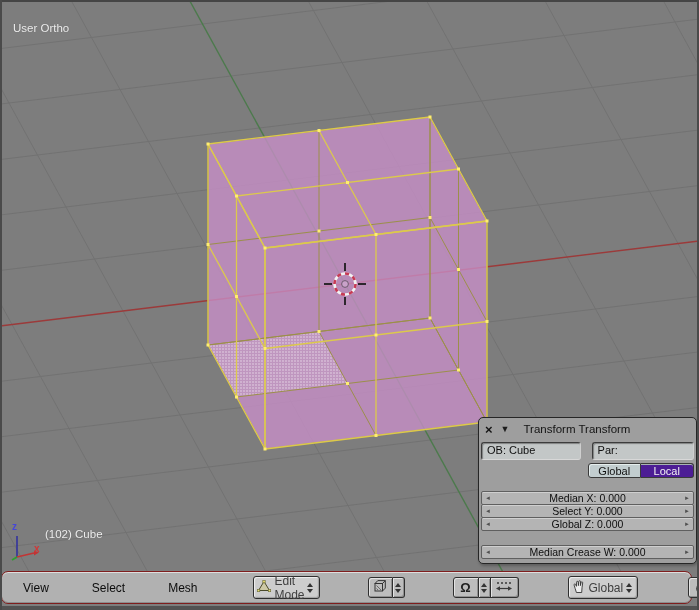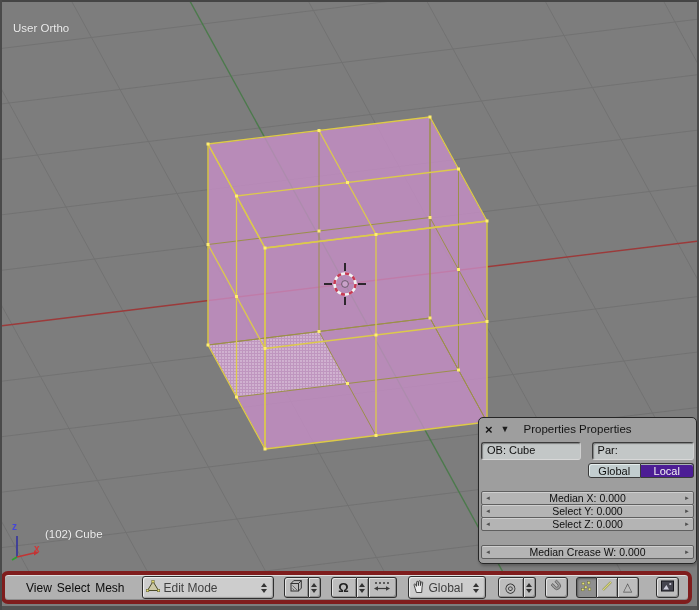--- a/index.html
+++ b/index.html
@@ -45,23 +45,23 @@
   .sliders{margin:13px 2px 0 2px;}
   .slider{position:relative;height:12px;background:#b4b4b4;border:1px solid #5f5f5f;margin-top:-1px;
           border-radius:2px;display:flex;align-items:center;box-shadow:inset 0 1px 0 #cfcfcf;}
   .slider:first-child{margin-top:0;}
   .slabel{flex:1;text-align:center;font-size:10.5px;color:#0e0e0e;line-height:11px;}
   .sarr{width:12px;font-size:6px;color:#4e4e4e;text-align:center;line-height:11px;}
   .crease{margin-top:14px;}
 
   
   #toolbar{position:absolute;left:1px;top:571px;width:691px;height:33px;z-index:6;
-           background:#b1b1b1;border:4px solid #7f1d1d;border-radius:7px;box-sizing:border-box;
+           background:#b1b1b1;border:1px solid #7f1d1d;border-radius:7px;box-sizing:border-box;
            box-shadow:inset 0 1px 0 #dddddd, inset 0 -1px 0 #8d8d8d;
-           display:flex;align-items:center;}
+           display:flex;align-items:center;gap:38px;}
   .menu{font-size:12px;color:#0c0c0c;margin-left:5px;}
   .menu:first-child{margin-left:21px;}
   .combo{height:21px;background:#cdcdcd;border:1px solid #2f2f2f;border-radius:3px;
          box-shadow:inset 1px 1px 1px rgba(255,255,255,.7), inset -1px -1px 1px rgba(90,90,90,.4);
          display:flex;align-items:center;font-size:12px;color:#404040;padding:0 3px;}
   #mode-combo{width:124px;margin-left:17px;}
   #mode-combo .lbl{flex:1;margin-left:4px;}
   #orient-combo{width:70px;margin-left:11px;}
   #orient-combo .lbl{flex:1;margin-left:3px;}
   .tbtn{height:21px;background:#bdbdbd;border:1px solid #2f2f2f;border-radius:3px;box-sizing:border-box;
@@ -218,21 +218,21 @@
       <line x1="11" y1="35" x2="6" y2="38" stroke="#2f9e2f" stroke-width="1.8"></line>
     </svg>
     <span class="zl">z</span>
     <span class="xl">x</span>
   </div>
 
   <div id="panel">
     <div class="phead">
       <span class="px">×</span>
       <span class="ptri">▼</span>
-      <span class="ptitle">Properties Properties</span>
+      <span class="ptitle">Transform Transform</span>
     </div>
     <div class="prow1">
       <div class="tfield ob">OB: Cube</div>
       <div class="tfield par">Par:</div>
     </div>
     <div class="prow2">
       <div class="segbtn seg-global">Global</div>
       <div class="segbtn seg-local">Local</div>
     </div>
     <div class="sliders">
@@ -241,21 +241,21 @@
         <span class="slabel">Median X: 0.000</span>
         <span class="sarr">►</span>
       </div>
       <div class="slider">
         <span class="sarr">◄</span>
         <span class="slabel">Select Y: 0.000</span>
         <span class="sarr">►</span>
       </div>
       <div class="slider">
         <span class="sarr">◄</span>
-        <span class="slabel">Select Z: 0.000</span>
+        <span class="slabel">Global Z: 0.000</span>
         <span class="sarr">►</span>
       </div>
       <div class="slider crease">
         <span class="sarr">◄</span>
         <span class="slabel">Median Crease W: 0.000</span>
         <span class="sarr">►</span>
       </div>
     </div>
   </div>
 

